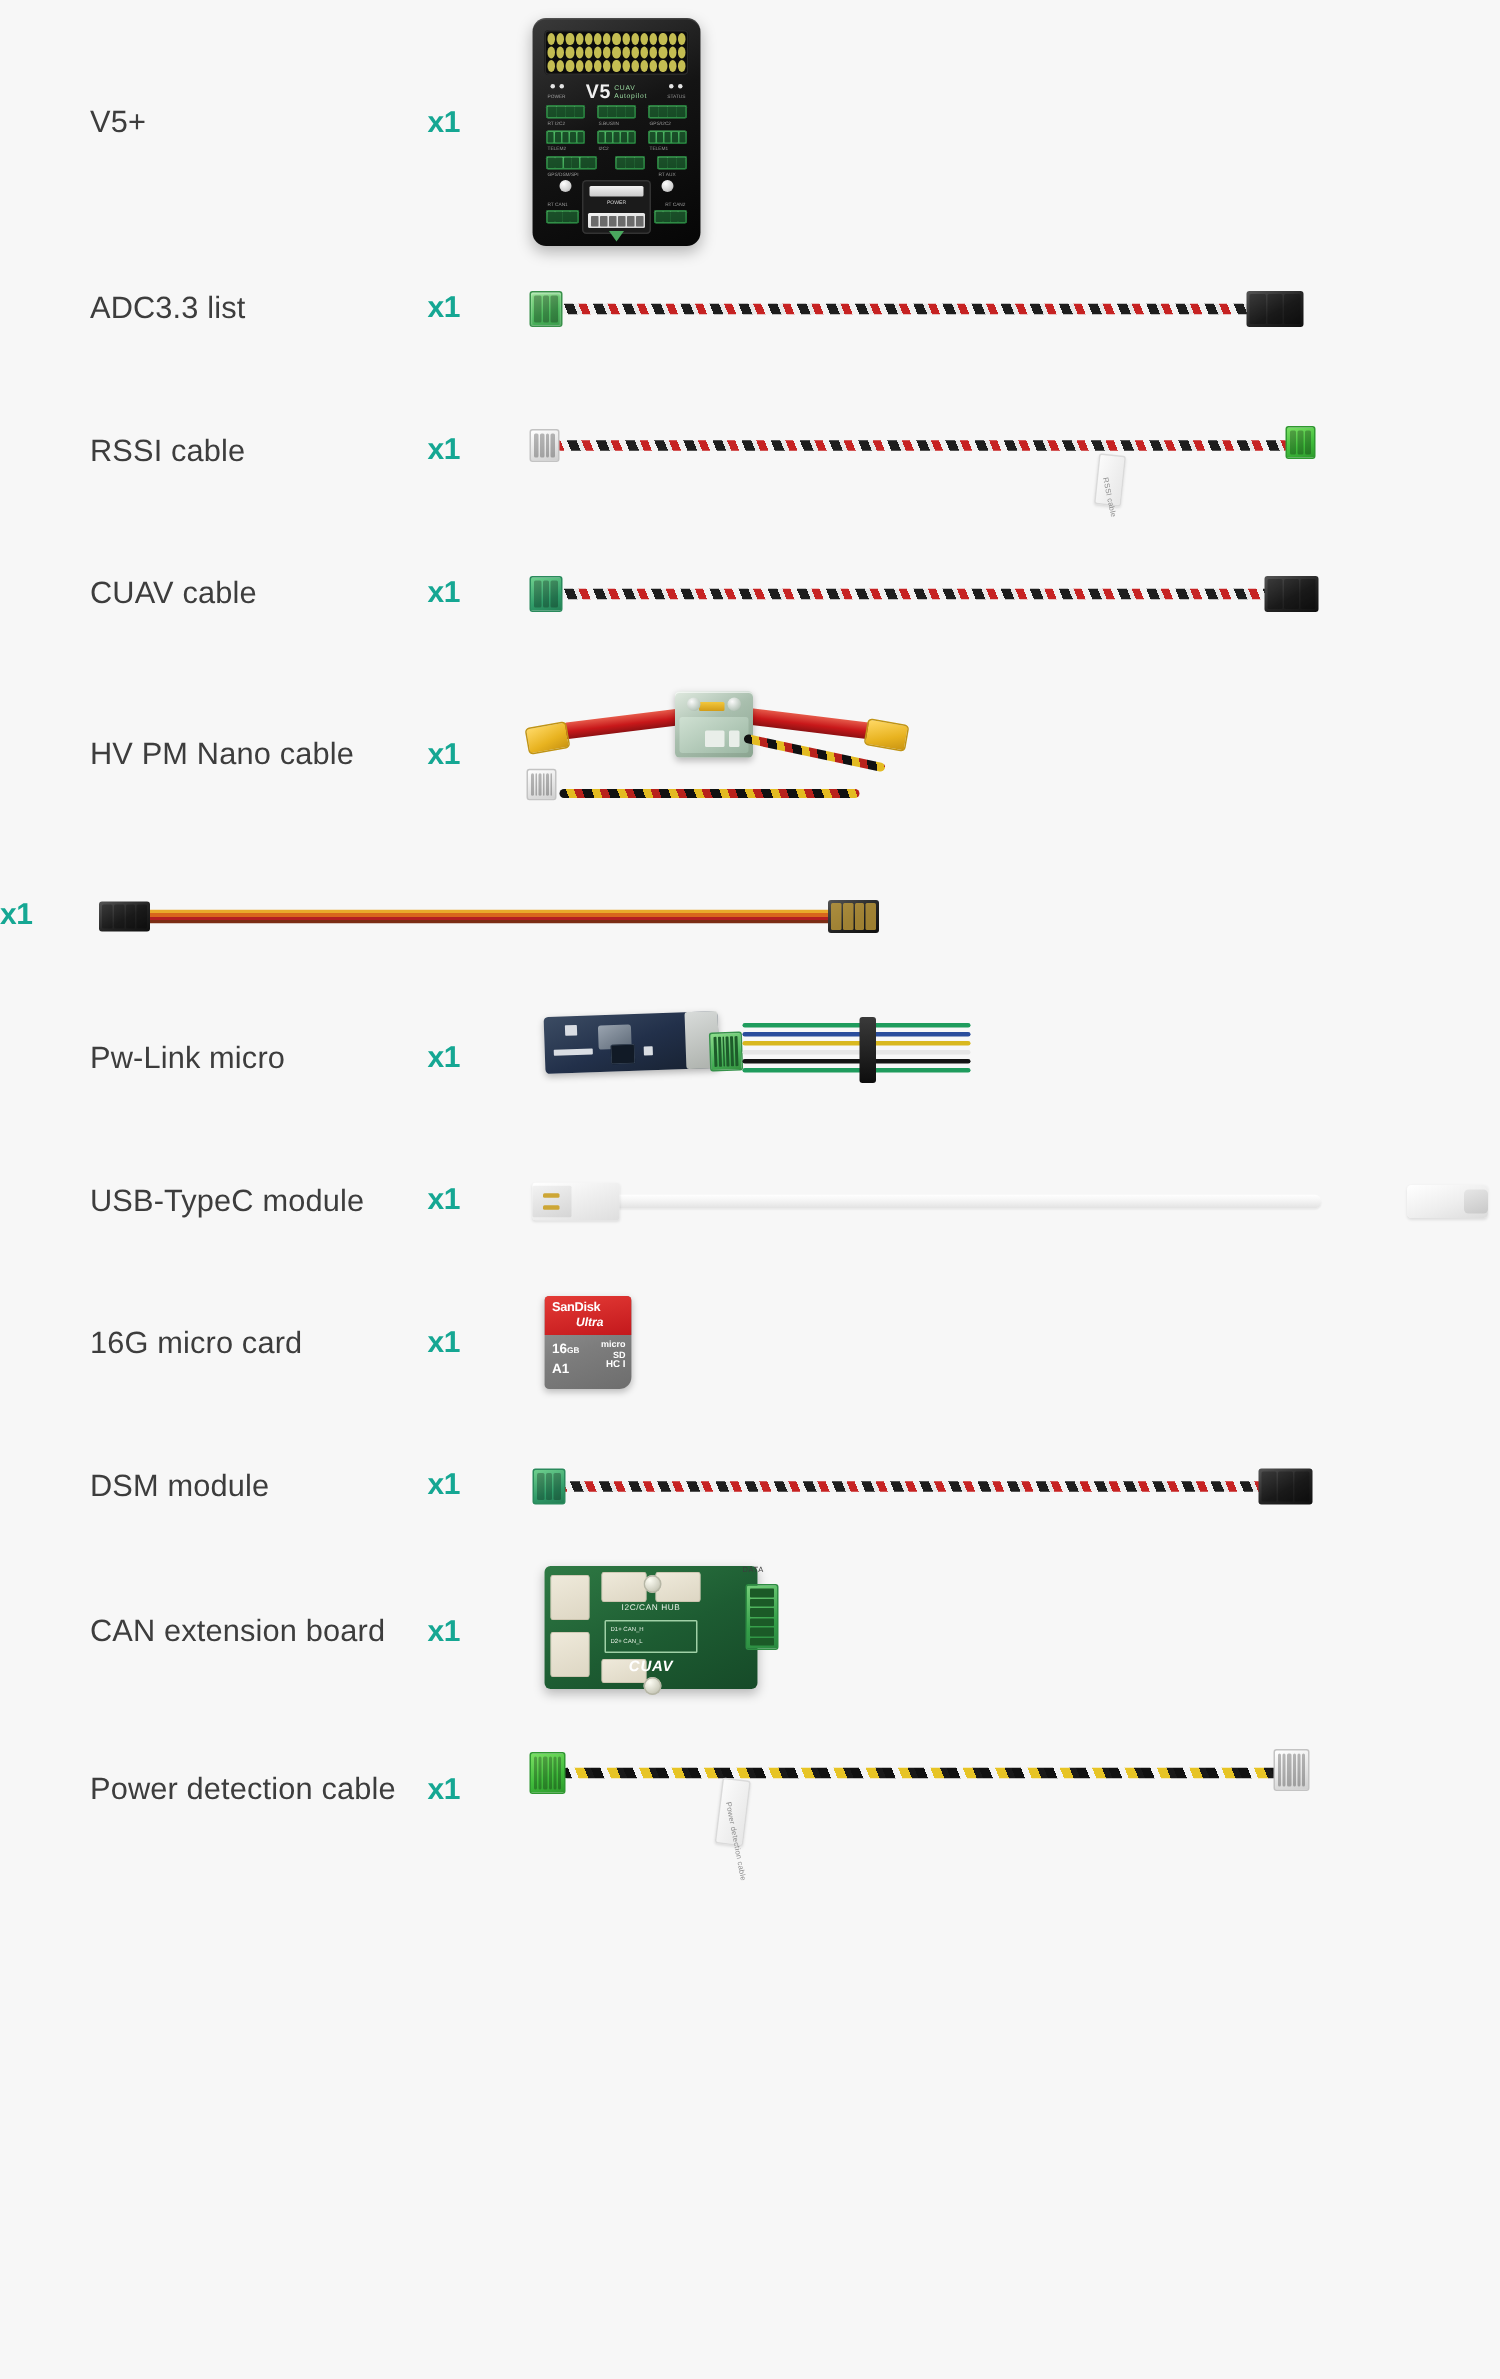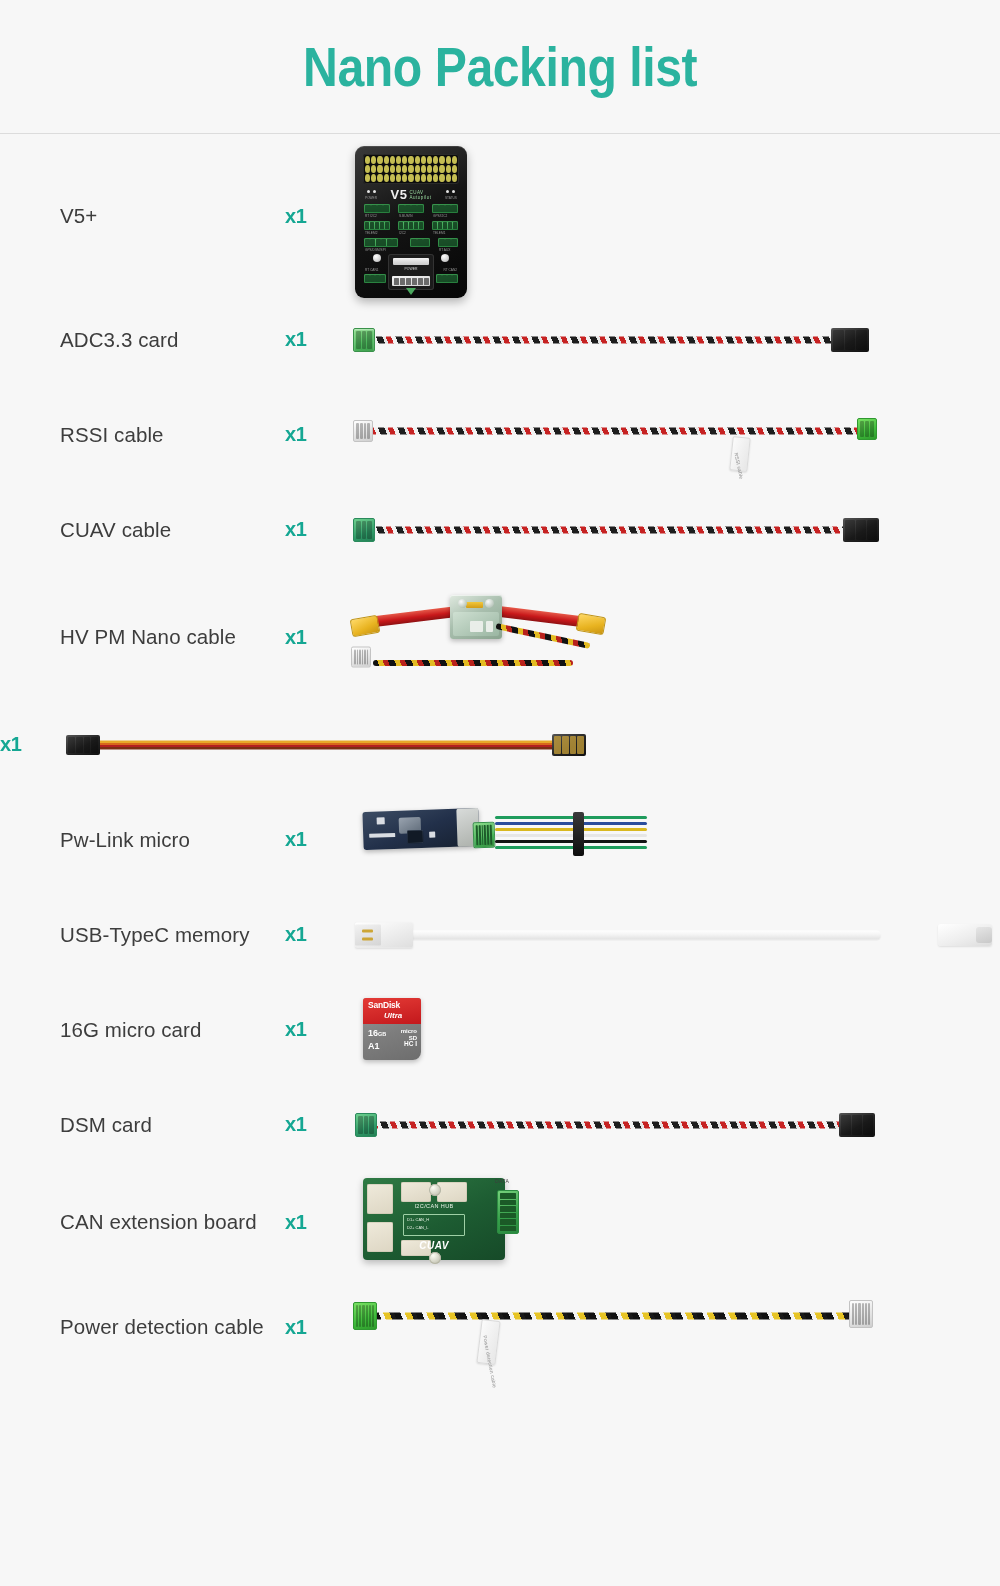--- a/index.html
+++ b/index.html
@@ -403,23 +403,20 @@
   .canb-datalbl{
     position:absolute;left:150px;top:6px;color:#3d3d3d;
     font-size:5px;letter-spacing:.4px;
   }
 </style>
 </head>
 <body>
 
 <div class="page">
 
-  <div class="header">
-    <div class="title">Nano Packing list</div>
-  </div>
 
   <div class="list">
 
     <div class="row" style="height:152px;">
       <div class="label">V5+</div>
       <div class="qty">x1</div>
       <div class="art" style="height:152px;">
         <div class="v5">
           <div class="hdr">
             <i></i>
@@ -576,21 +573,21 @@
                 <i></i>
               </div>
           </div>
           <div class="arrow"></div>
         </div>
       </div>
     </div>
 
 
     <div class="row">
-      <div class="label">ADC3.3 card</div>
+      <div class="label">ADC3.3 list</div>
       <div class="qty">x1</div>
       <div class="art">
         <div class="wire w-rkw" style="left:24px;width:468px;"></div>
         <div class="conn c-green" style="left:8px;width:20px;height:22px;">
             <div class="pins">
               <i></i>
               <i></i>
               <i></i>
             </div>
           </div>
@@ -734,21 +731,21 @@
           <div class="ln" style="top:16px;background:#d9b81f;"></div>
           <div class="ln" style="top:22px;background:#e6e6e6;"></div>
           <div class="ln" style="top:28px;background:#141414;"></div>
           <div class="ln" style="top:34px;background:#1f9c5d;"></div>
         </div>
         <div class="pwl-tie"></div>
       </div>
     </div>
 
     <div class="row">
-      <div class="label">USB-TypeC memory</div>
+      <div class="label">USB-TypeC module</div>
       <div class="qty">x1</div>
       <div class="art">
         <div class="usb-cord" style="left:62px;width:474px;"></div>
         <div class="usb-a">
           <div class="metal">
             <i style="top:5px;"></i>
               <i style="top:13px;"></i>
           </div>
         </div>
         <div class="usb-c">
@@ -767,21 +764,21 @@
           <div class="sub">Ultra</div>
           <div class="cap"><span>16</span><em>GB</em></div>
           <div class="a1">A1</div>
           <div class="micro"><span>micro</span><br><span>SD</span></div>
           <div class="hc">HC I</div>
         </div>
       </div>
     </div>
 
     <div class="row">
-      <div class="label">DSM card</div>
+      <div class="label">DSM module</div>
       <div class="qty">x1</div>
       <div class="art">
         <div class="wire w-rkw" style="left:28px;width:472px;"></div>
         <div class="conn c-green-dark" style="left:10px;width:20px;height:22px;">
             <div class="pins">
               <i></i>
               <i></i>
               <i></i>
             </div>
           </div>

